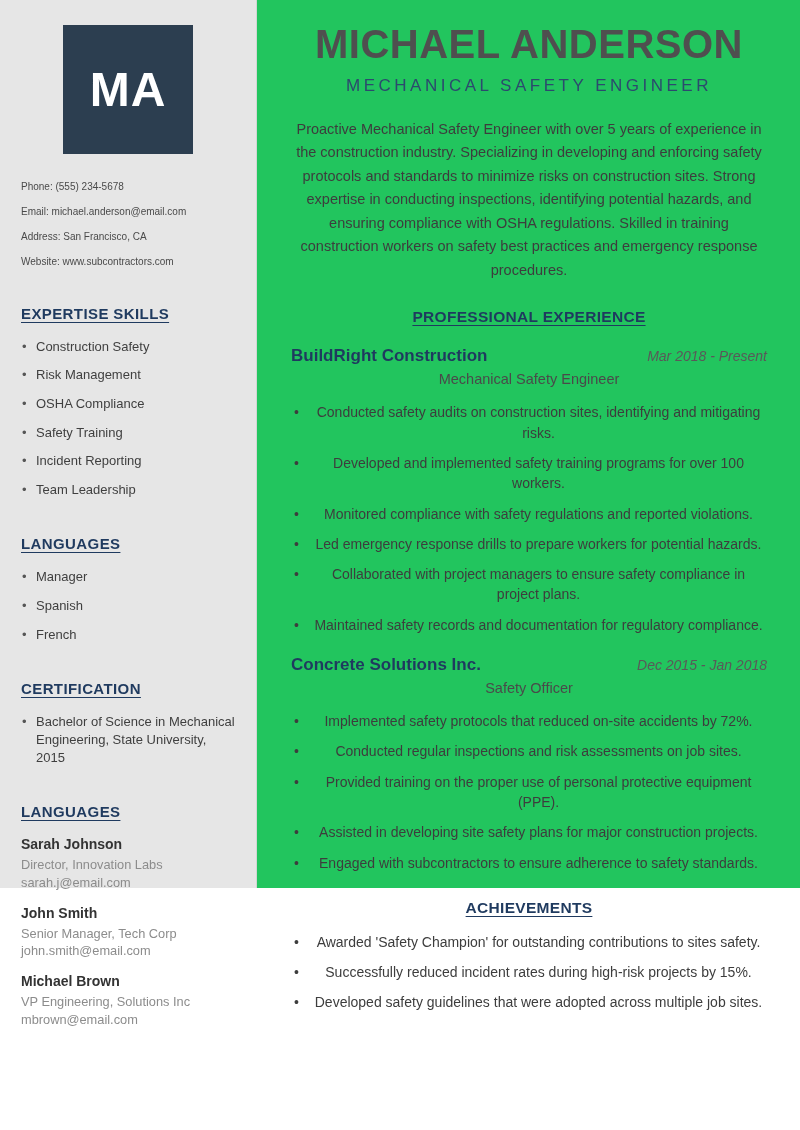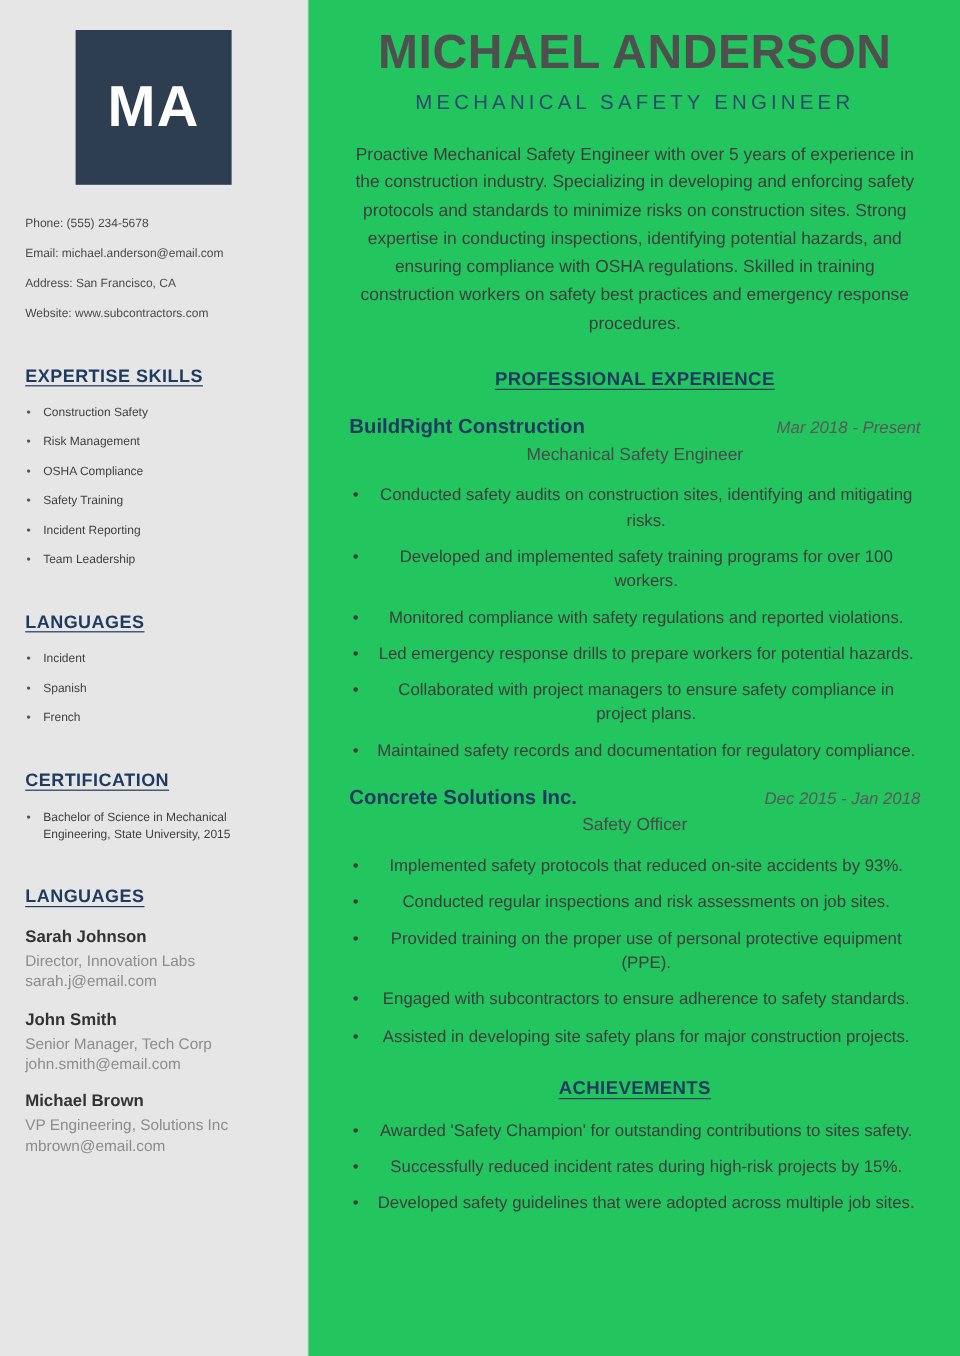--- a/index.html
+++ b/index.html
@@ -8,21 +8,21 @@
     font-family: "Liberation Sans", sans-serif;
     background: #ffffff;
     color: #3d3d3d;
     width: 800px;
     height: 1130px;
     overflow: hidden;
   }
   .page {
     display: flex;
     width: 800px;
-    height: 1130px;
+    height: 888px;
     background: #fdfdfd;
   }
 
   
   .sidebar {
     width: 257px;
     min-width: 257px;
     height: 100%;
     background: #e6e6e6;
     border-right: 1px solid #d4d4d4;
@@ -55,21 +55,21 @@
     font-size: 15px;
     font-weight: 700;
     letter-spacing: 0.4px;
     text-decoration: underline;
     text-underline-offset: 3px;
     margin-bottom: 16px;
   }
   ul.side-list { list-style: none; }
   ul.side-list li {
     position: relative;
-    font-size: 10px;
+    font-size: 13px;
     color: #3f3f3f;
     padding-left: 15px;
     margin-bottom: 10.5px;
     line-height: 1.4;
   }
   ul.side-list li::before {
     content: "•";
     position: absolute;
     left: 1px;
     color: #555;
@@ -191,21 +191,21 @@
         <li>OSHA Compliance</li>
         <li>Safety Training</li>
         <li>Incident Reporting</li>
         <li>Team Leadership</li>
       </ul>
     </section>
 
     <section class="side-section">
       <h2 class="side-heading">LANGUAGES</h2>
       <ul class="side-list">
-        <li>Incident</li>
+        <li>Manager</li>
         <li>Spanish</li>
         <li>French</li>
       </ul>
     </section>
 
     <section class="side-section">
       <h2 class="side-heading">CERTIFICATION</h2>
       <ul class="side-list">
         <li>Bachelor of Science in Mechanical Engineering, State University, 2015</li>
       </ul>
@@ -254,25 +254,25 @@
       </ul>
     </section>
 
     <section class="job">
       <div class="job-header">
         <span class="company">Concrete Solutions Inc.</span>
         <span class="dates">Dec 2015 - Jan 2018</span>
       </div>
       <div class="role">Safety Officer</div>
       <ul class="main-list">
-        <li>Implemented safety protocols that reduced on-site accidents by 93%.</li>
+        <li>Implemented safety protocols that reduced on-site accidents by 72%.</li>
         <li>Conducted regular inspections and risk assessments on job sites.</li>
         <li>Provided training on the proper use of personal protective equipment (PPE).</li>
+        <li>Assisted in developing site safety plans for major construction projects.</li>
         <li>Engaged with subcontractors to ensure adherence to safety standards.</li>
-        <li>Assisted in developing site safety plans for major construction projects.</li>
       </ul>
     </section>
 
     <h2 class="main-heading">ACHIEVEMENTS</h2>
     <ul class="main-list achievements-list">
       <li>Awarded 'Safety Champion' for outstanding contributions to sites safety.</li>
       <li>Successfully reduced incident rates during high-risk projects by 15%.</li>
       <li>Developed safety guidelines that were adopted across multiple job sites.</li>
     </ul>
   </main>

